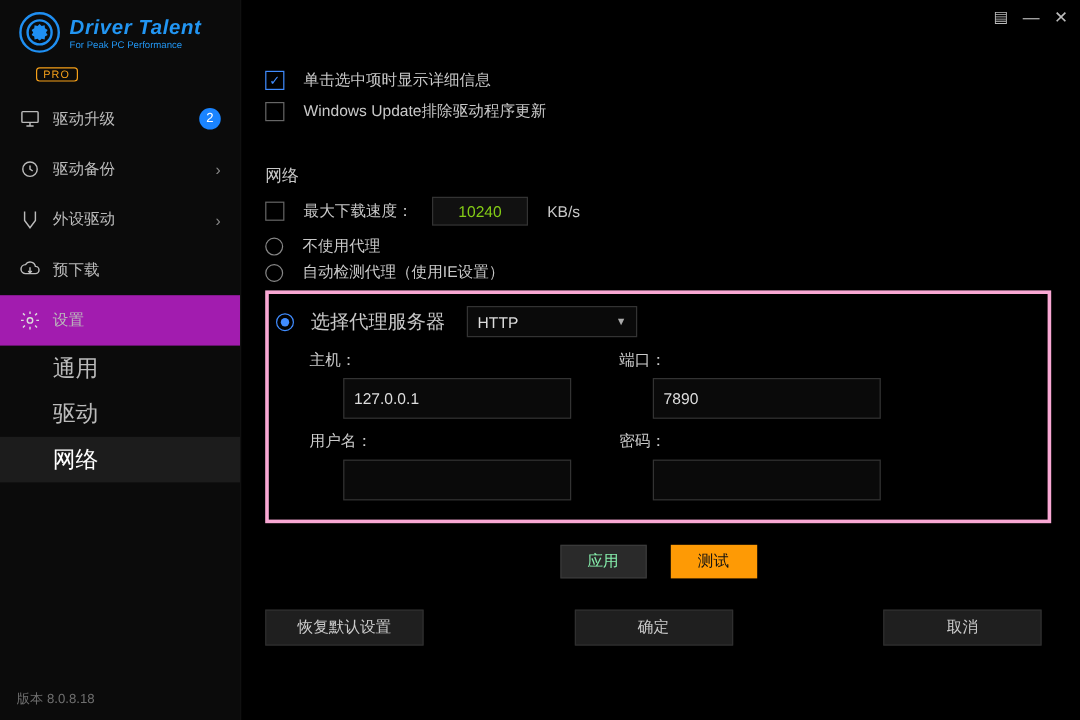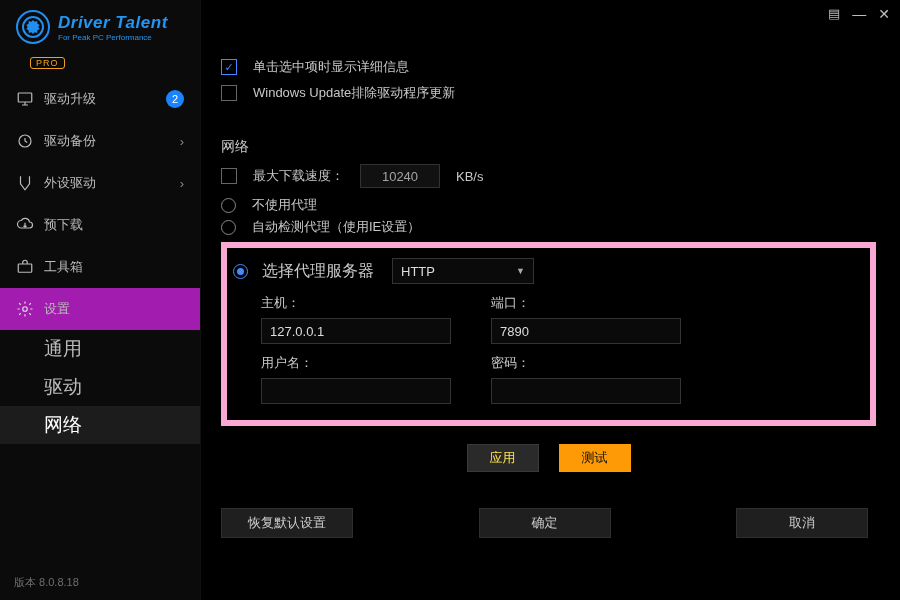--- a/index.html
+++ b/index.html
@@ -33,33 +33,33 @@
 
   .row { display:flex; align-items:center; gap:16px; margin:8px 0; font-size:13px; }
   .section-header { font-size:14px; margin-top:36px; margin-bottom:8px; color:#c8c8c8;}
   .chk { width:16px; height:16px; border:1px solid #408cff; display:inline-flex; align-items:center; justify-content:center; font-size:11px; color:#408cff; }
   .chk.checked::after { content:"✓"; }
   .chk.unchecked { border-color:#666; }
   .radio { width:15px; height:15px; border:1.5px solid #888; border-radius:50%; display:inline-flex; align-items:center; justify-content:center; }
   .radio.selected { border-color:#408cff; }
   .radio.selected::after { content:""; width:7px; height:7px; background:#408cff; border-radius:50%; }
 
-  .speed-input { width:80px; height:24px; background:#111; border:1px solid #333; color:#a3a3a3; font-size:13px; padding:0 6px; text-align:center;}
-  .field-input { width:190px; height:26px; background:#0a0a0a; border:1px solid #333; color:#ddd; font-size:13px; padding:0 8px; }
+  .speed-input { width:80px; height:24px; background:#111; border:1px solid #333; color:#84cc16; font-size:13px; padding:0 6px; text-align:center;}
+  .field-input { width:190px; height:26px; background:#0a0a0a; border:1px solid #333; color:#ddd; font-size:13px; padding:16px 8px;margin-left:28px; }
   .field-col { display:flex; flex-direction:column; gap:6px; }
   .field-label { font-size:13px; color:#ccc; }
-  .proxy-box { border:6px solid #f9a8d4; padding:10px 18px 16px 6px; margin-top:6px; }
+  .proxy-box { border:3px solid #f9a8d4; padding:10px 18px 16px 6px; margin-top:6px; }
   .proxy-grid { display:flex; gap:40px; margin-top:10px; }
   .proxy-row1 { display:flex; align-items:center; gap:14px; }
   .select { width:142px; height:26px; background:#0a0a0a; border:1px solid #333; display:flex; align-items:center; justify-content:space-between; padding:0 8px; font-size:13px; color:#ddd;}
   .select .arrow { font-size:9px; color:#aaa; }
 
   .btn-row { display:flex; justify-content:center; gap:20px; margin-top:18px; }
   .btn { width:72px; height:28px; display:flex; align-items:center; justify-content:center; font-size:13px; cursor:pointer; }
-  .btn.gray { background:#2a2a2a; border:1px solid #3a3a3a; color:#fde047;}
+  .btn.gray { background:#2a2a2a; border:1px solid #3a3a3a; color:#86efac;}
   .btn.orange { background:#fe9a05; color:#111; }
 
   .bottom-row { position:absolute; bottom:62px; left:20px; right:32px; display:flex; justify-content:space-between;}
   .bottom-btn { width:132px; height:30px; display:flex; align-items:center; justify-content:center; font-size:13px; background:#1f1f1f; border:1px solid #2f2f2f; color:#ccc; cursor:pointer;}
 </style>
 </head>
 <body>
 
 <div class="window">
 
@@ -111,29 +111,20 @@
       </div>
       <div class="nav-item">
         <span class="nav-icon">
             <svg viewBox="0 0 24 24" width="18" height="18">
               <path d="M7 16a5 5 0 010-10 6 6 0 0111 2 4 4 0 010 8H7z" fill="none" stroke="#bbb" stroke-width="1.6"></path>
               <path d="M12 9v6m-2-2l2 2 2-2" stroke="#bbb" stroke-width="1.6" fill="none"></path>
             </svg>
           </span>
         <span>预下载</span>
       </div>
-      <div class="nav-item">
-        <span class="nav-icon">
-            <svg viewBox="0 0 24 24" width="18" height="18">
-              <rect x="3" y="8" width="18" height="11" rx="1" fill="none" stroke="#bbb" stroke-width="1.6"></rect>
-              <path d="M9 8V6a3 3 0 016 0v2" fill="none" stroke="#bbb" stroke-width="1.6"></path>
-            </svg>
-          </span>
-        <span>工具箱</span>
-      </div>
       <div class="nav-item active">
         <span class="nav-icon">
             <svg viewBox="0 0 24 24" width="18" height="18">
               <circle cx="12" cy="12" r="3" fill="none" stroke="#ddd" stroke-width="1.6"></circle>
               <path d="M12 2v3M12 19v3M4.2 4.2l2.1 2.1M17.7 17.7l2.1 2.1M2 12h3M19 12h3M4.2 19.8l2.1-2.1M17.7 6.3l2.1-2.1" stroke="#ddd" stroke-width="1.6"></path>
             </svg>
           </span>
         <span>设置</span>
       </div>
 

